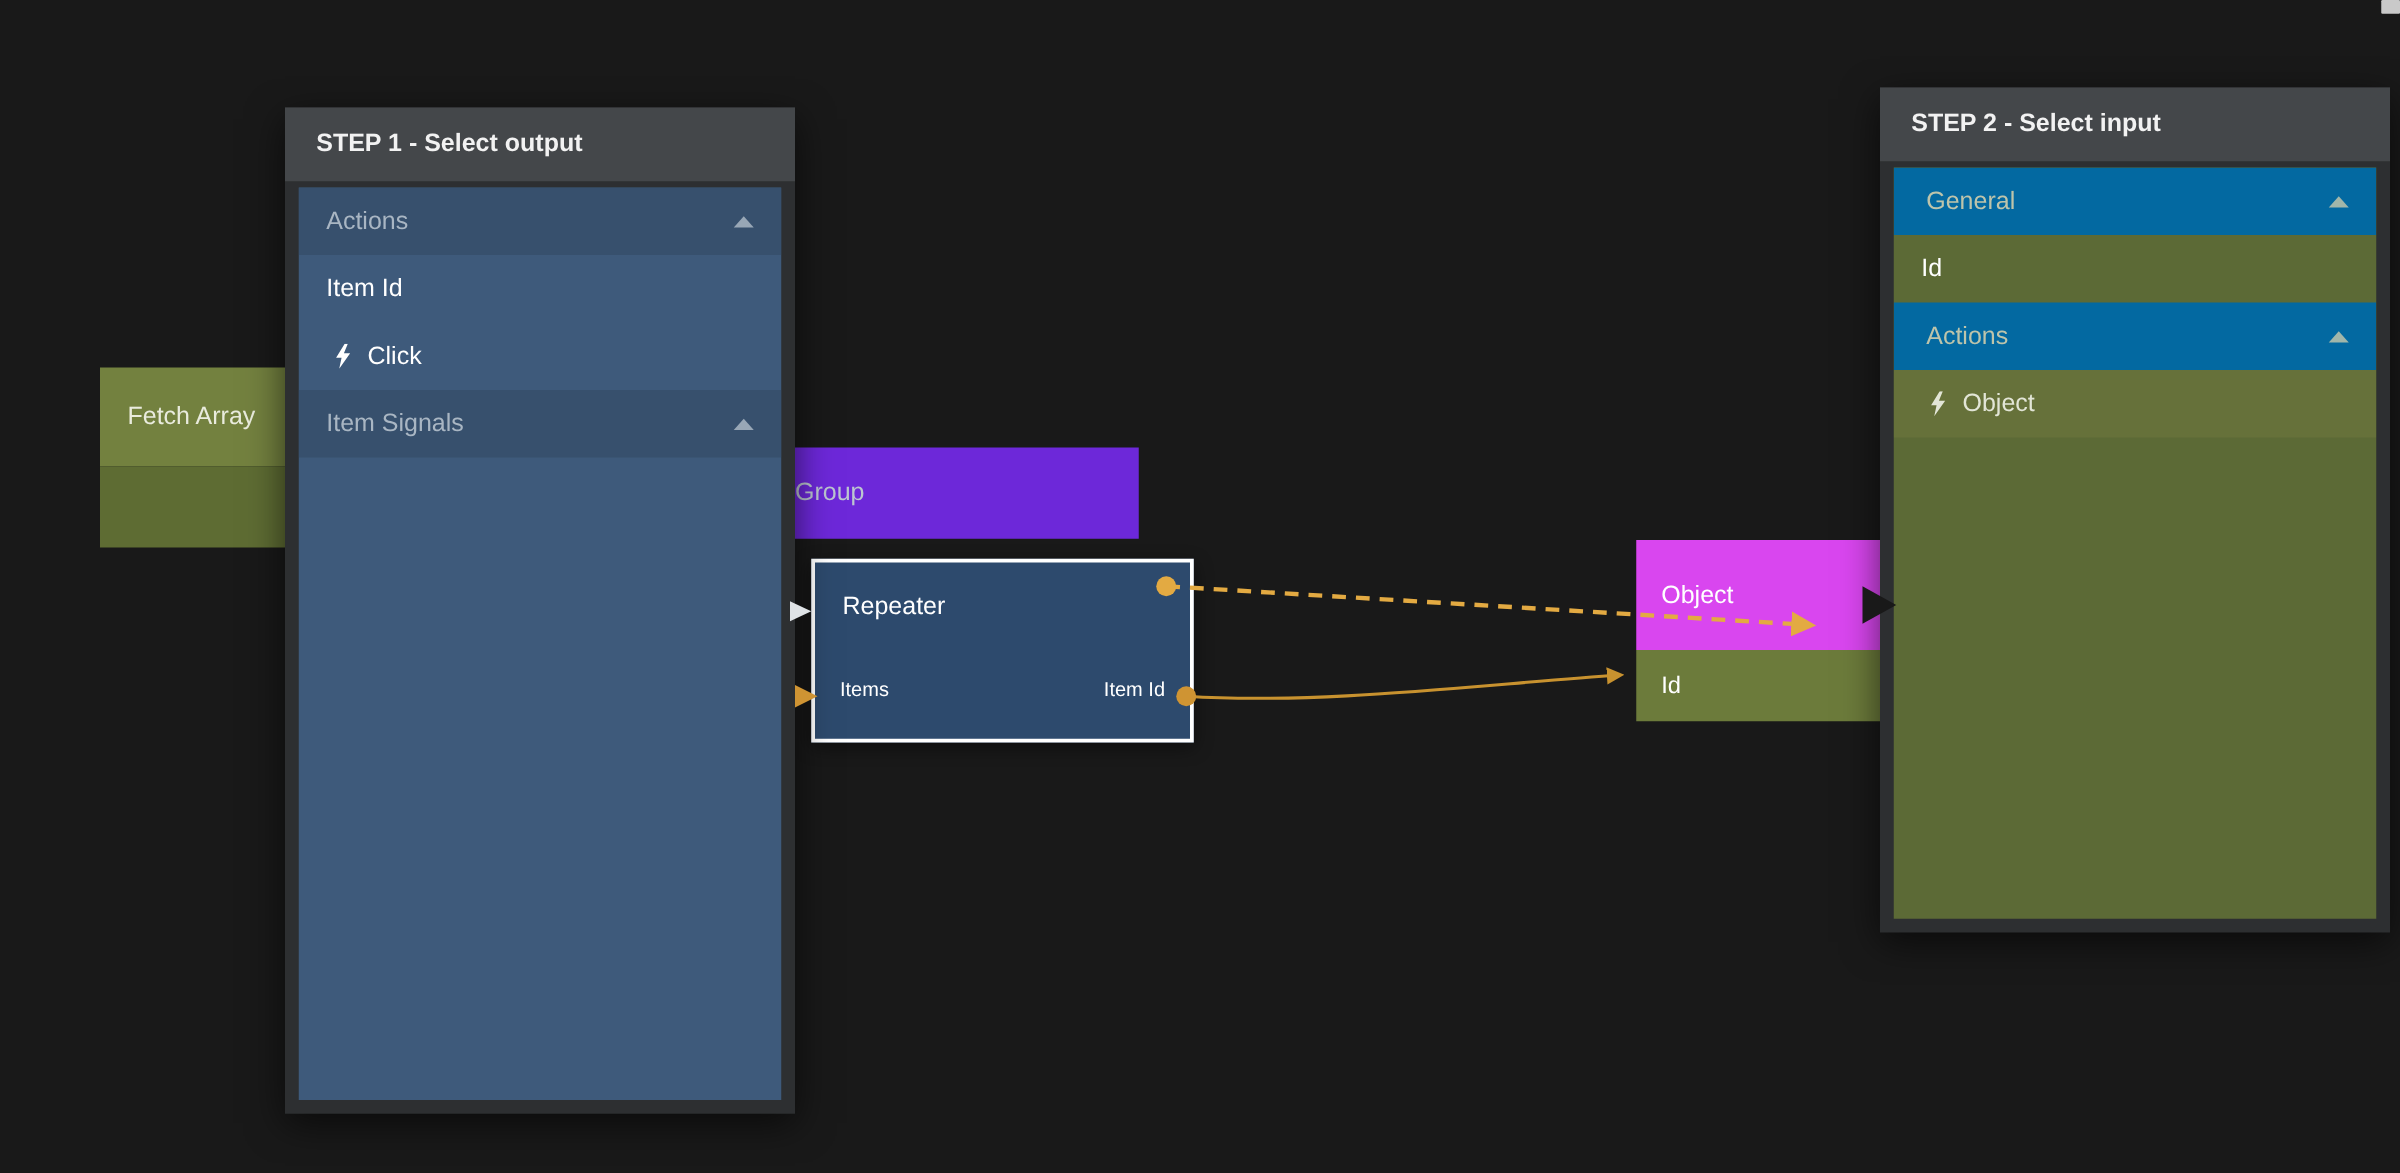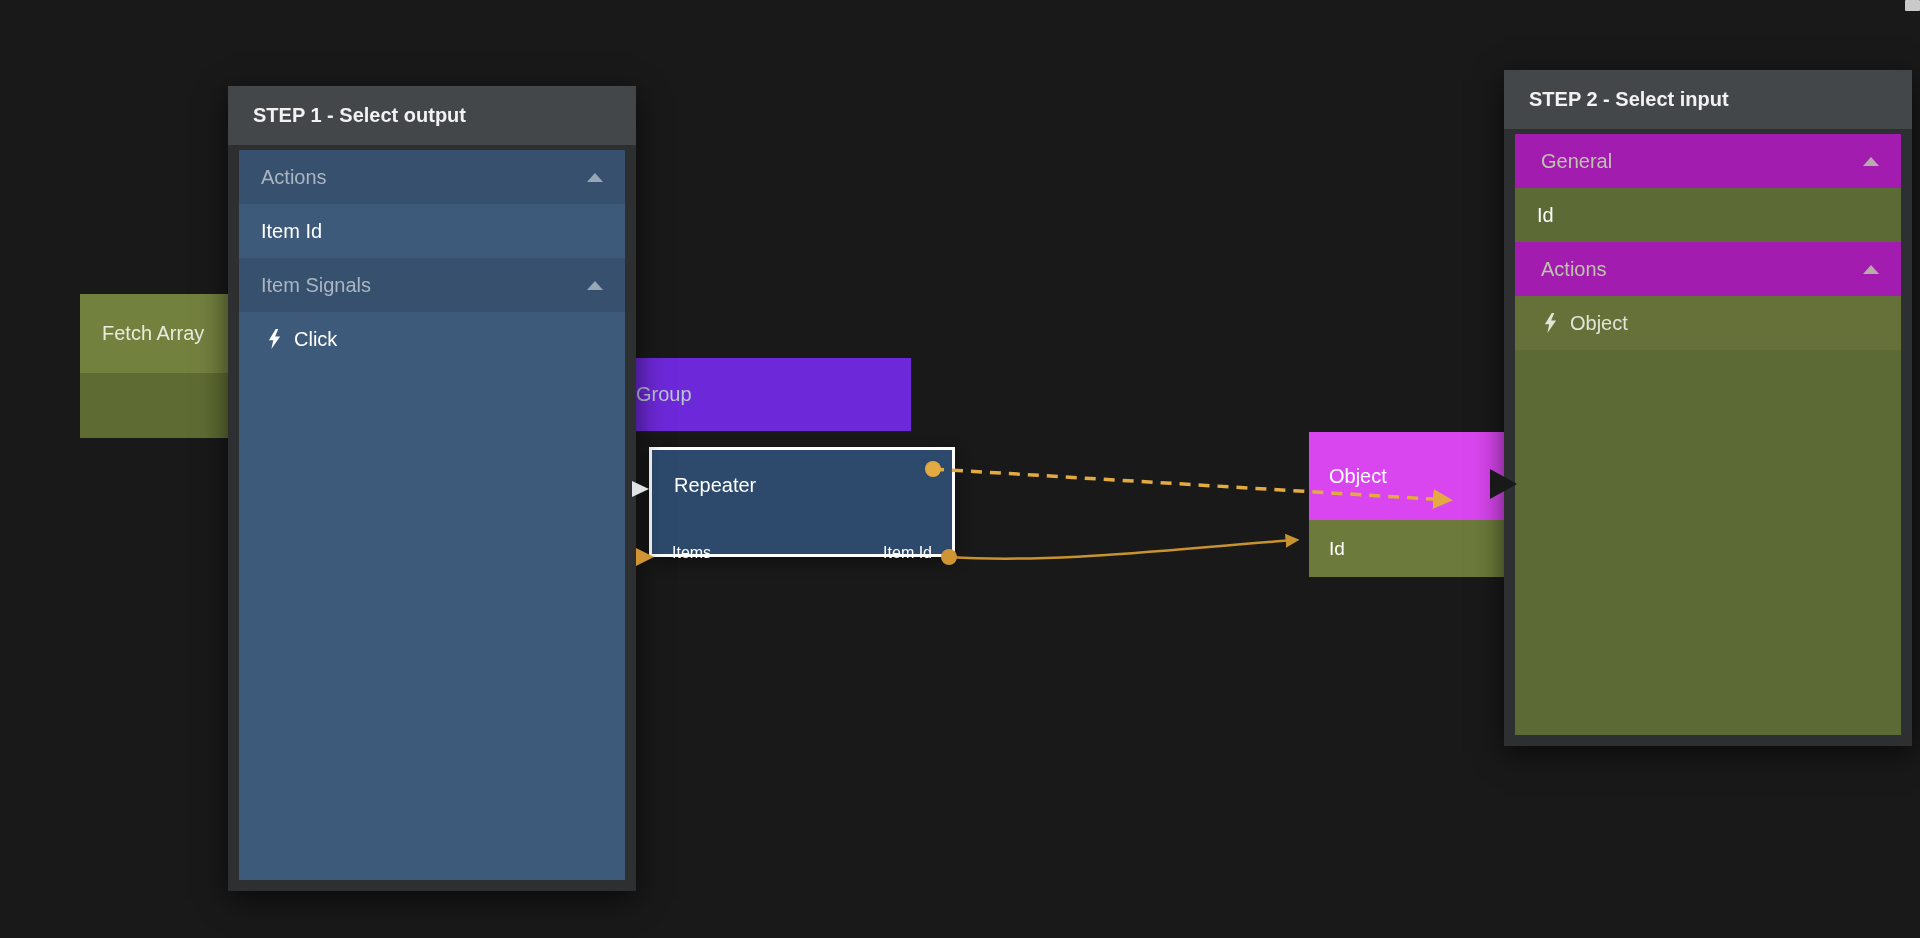--- a/index.html
+++ b/index.html
@@ -24,21 +24,21 @@
   
   .group-node {
     left:520px; top:358px; width:391px; height:73px; z-index:1;
     background:#6d28d9; color:#bcc6d0;
     display:flex; align-items:center; font-size:20px;
   }
   .group-node .g-label { position:absolute; left:116px; }
 
   
   .repeater {
-    left:649px; top:447px; width:306px; height:110px; z-index:2;
+    left:649px; top:447px; width:306px; height:147px; z-index:2;
     background:#2d4a6d; border:3px solid #ffffff; color:#ffffff;
     box-shadow:0 4px 14px rgba(0,0,0,.45);
   }
   .repeater .r-title { position:absolute; left:22px; top:24px; font-size:20px; }
   .repeater .r-ports {
     position:absolute; left:0; right:0; top:94px;
     display:flex; justify-content:space-between; padding:0 20px; font-size:16px;
   }
 
   
@@ -68,21 +68,21 @@
   .panel-body { flex:1; display:flex; flex-direction:column; overflow:hidden; }
   .step1 .panel-body { background:#3e5a7b; }
   .step2 .panel-body { background:#5c6a36; }
 
   .row {
     height:54px; flex:0 0 54px; display:flex; align-items:center;
     padding:0 22px; font-size:20px; cursor:pointer;
   }
   .step1 .row.section { background:#37506d; color:#a9b6c3; }
   .step1 .row.item    { color:#ffffff; }
-  .step2 .row.section { background:#a21caf; color:#bdc4ab;padding-left:26px; }
+  .step2 .row.section { background:#0369a1; color:#bdc4ab;padding-left:26px; }
   .step2 .row.item    { color:#ffffff; }
   .step2 .row.fetch   { background:#66713a; color:#e2e5d6; }
   .row .bolt { margin-right:12px; display:flex; align-items:center; }
   .row.with-icon { padding-left:28px; }
 
   .chev {
     margin-left:auto; width:0; height:0;
     border-left:8px solid transparent; border-right:8px solid transparent;
     border-bottom:9px solid currentColor; opacity:.85;
   }
@@ -131,32 +131,32 @@
   <div class="panel-header">
     <span>STEP 1 - Select output</span>
   </div>
   <div class="panel-body">
     <div class="row section">
       <span>Actions</span>
       <span class="chev"></span>
     </div>
     <div class="row item">
       <span>Item Id</span>
-    </div>
-    <div class="row section">
-      <span>Item Signals</span>
-      <span class="chev"></span>
     </div>
     <div class="row item with-icon">
       <span class="bolt">
         <svg width="15" height="20" viewBox="0 0 12 16">
             <path d="M7 0 L1.5 9 H5 L3.5 16 L10.5 6 H6.5 L9 0 Z" fill="currentColor"></path>
           </svg>
       </span>
       <span>Click</span>
+    </div>
+    <div class="row section">
+      <span>Item Signals</span>
+      <span class="chev"></span>
     </div>
   </div>
 </div>
 
 <div class="panel step2">
   <div class="panel-header">
     <span>STEP 2 - Select input</span>
   </div>
   <div class="panel-body">
     <div class="row section">

